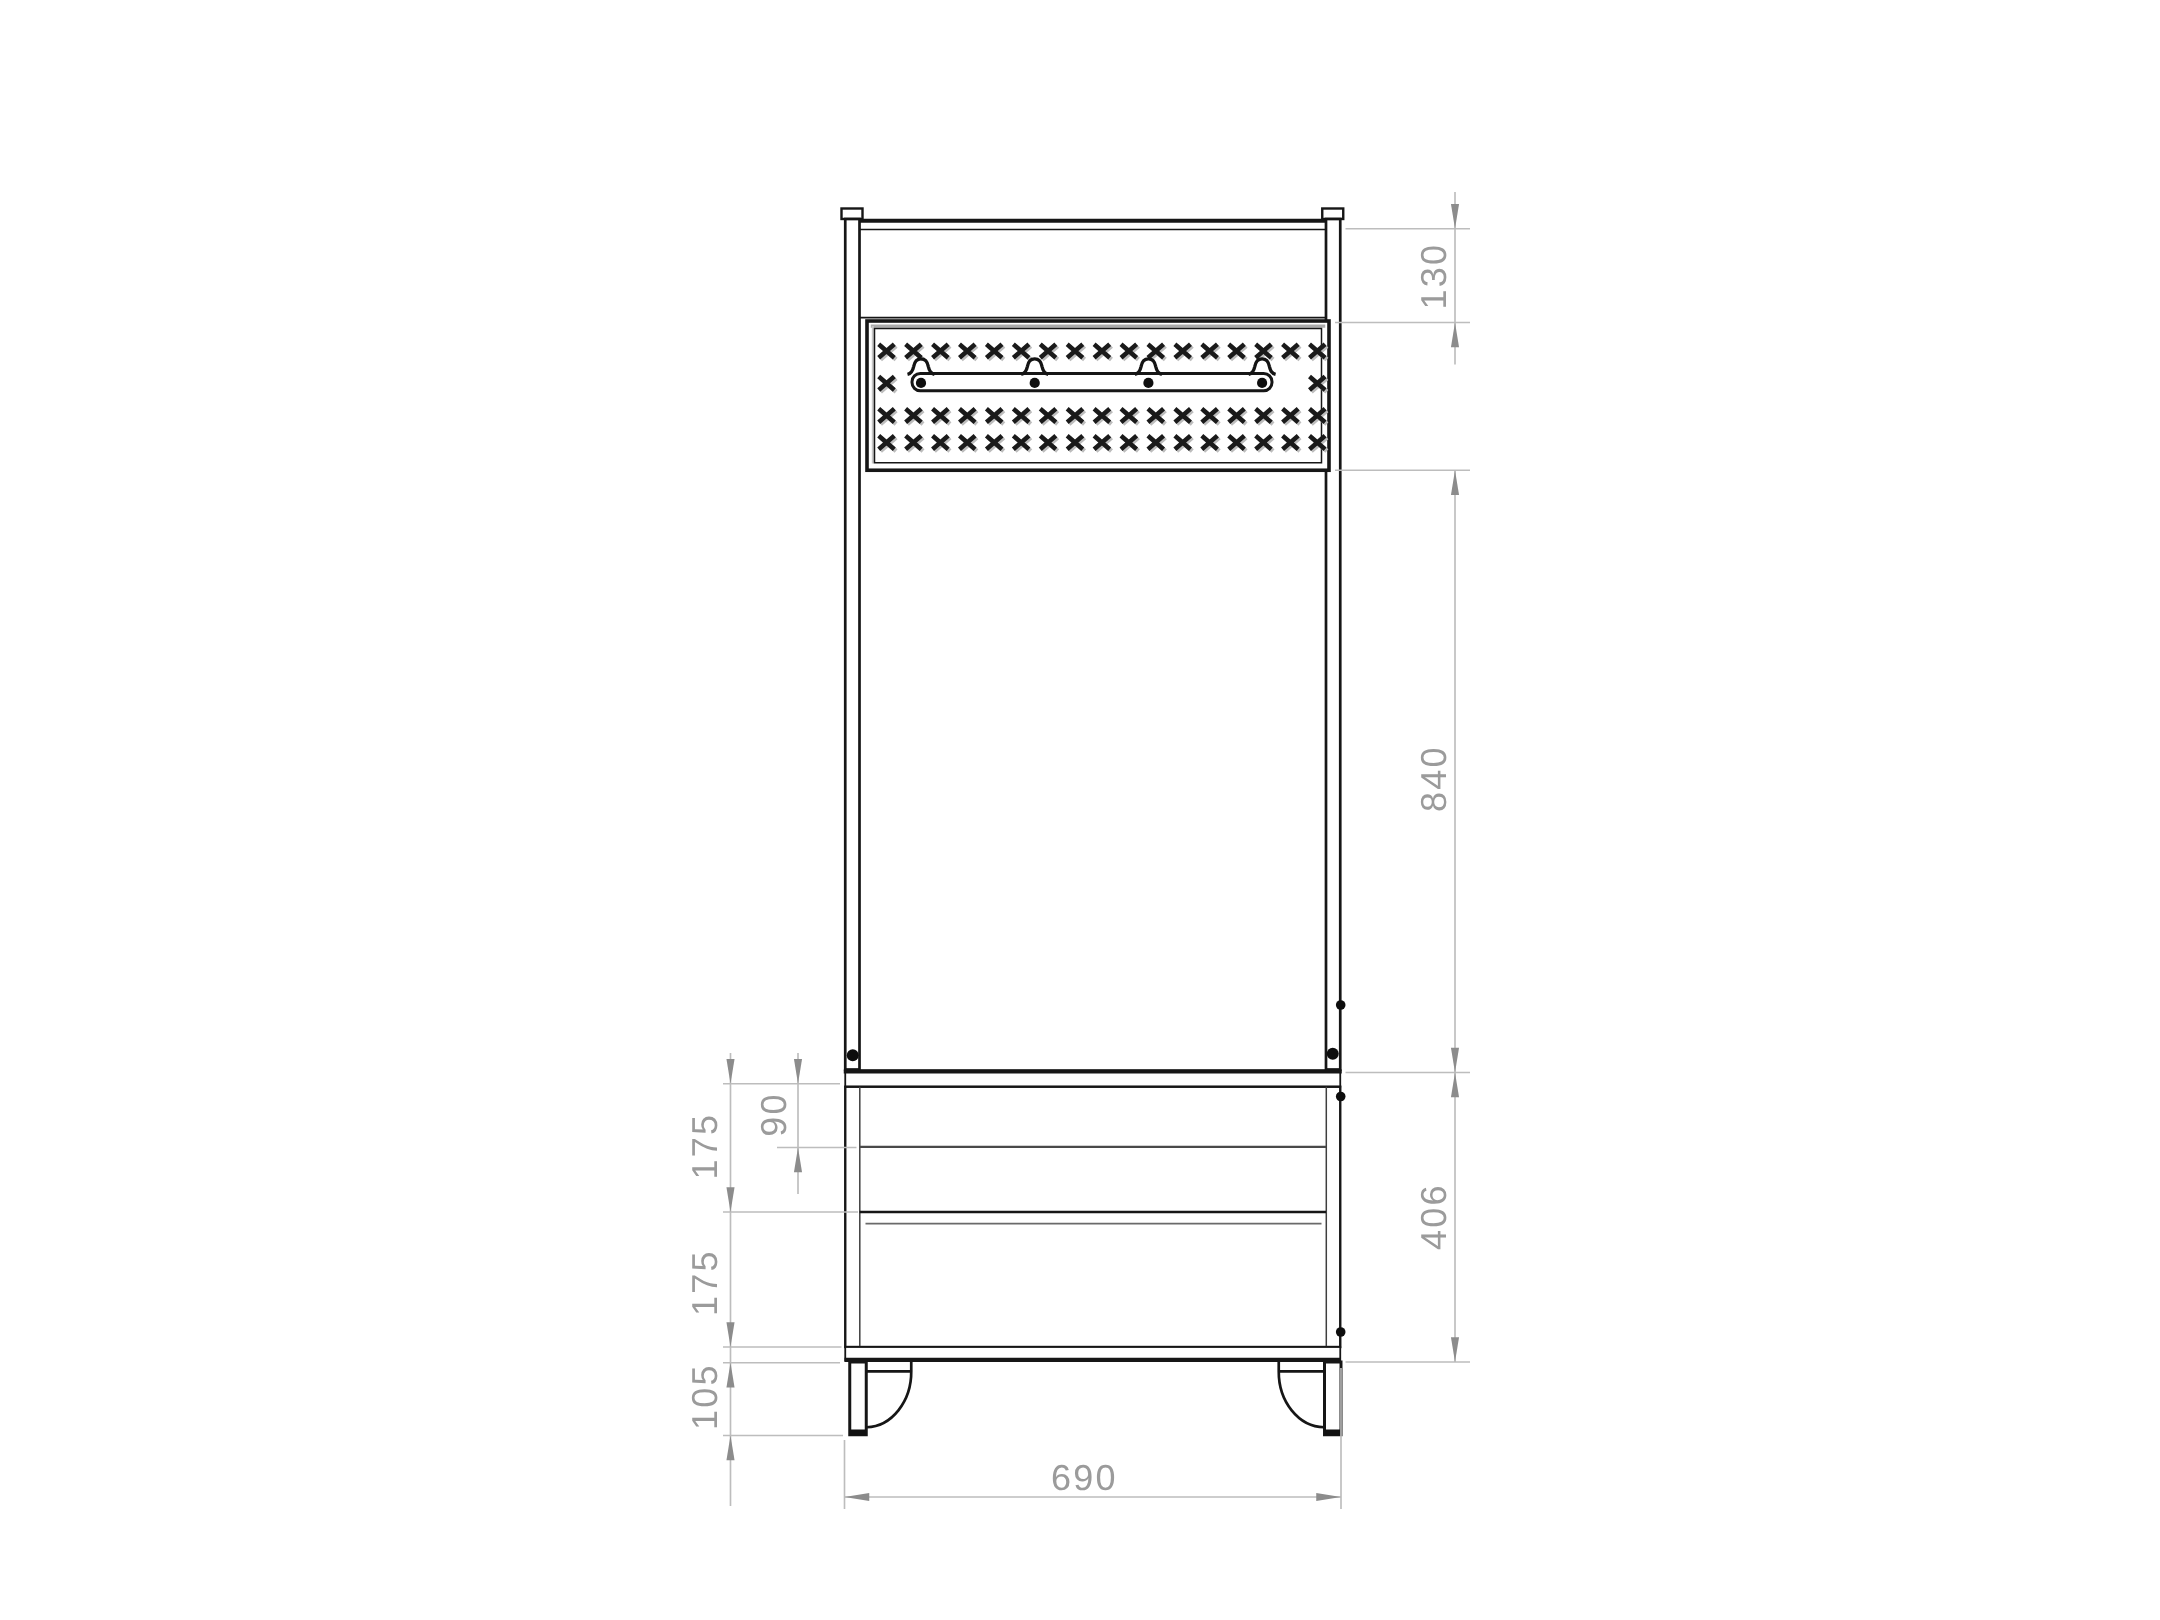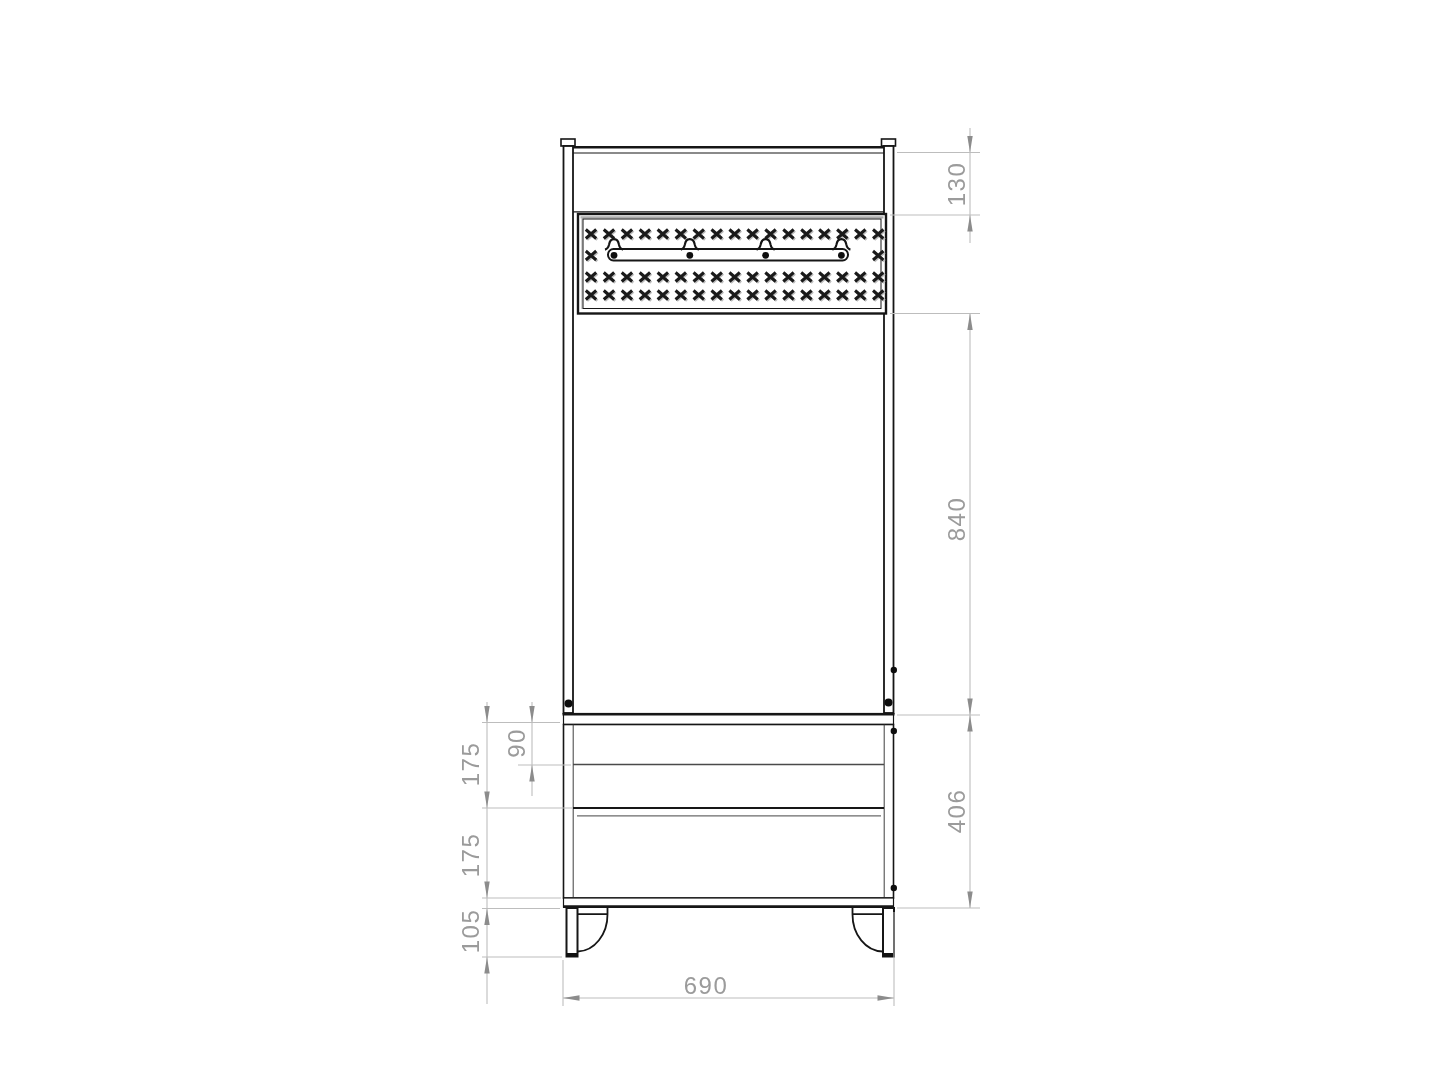--- a/index.html
+++ b/index.html
@@ -212,16 +212,16 @@
       </g>
   </svg>
 
   <div class="dim v" style="left:957px; top:184px;">130</div>
   <div class="dim v" style="left:957px; top:519px;">840</div>
   <div class="dim v" style="left:957px; top:811px;">406</div>
   <div class="dim v" style="left:471px; top:764px;">175</div>
   <div class="dim v" style="left:517px; top:743px;">90</div>
   <div class="dim v" style="left:471px; top:855px;">175</div>
   <div class="dim v" style="left:471px; top:931px;">105</div>
-  <div class="dim" style="left:706px; top:986px;">690</div>
+  <div class="dim" style="left:723px; top:986px;">690</div>
 
   <div id="x-layer"></div>
 </div>
 
 </body></html>

